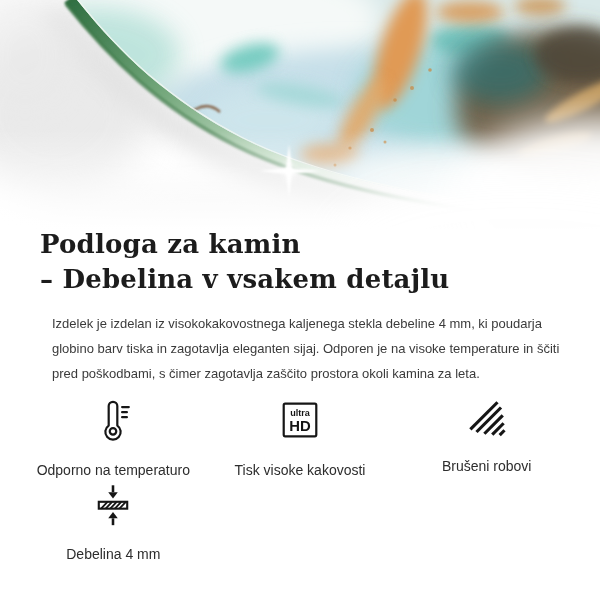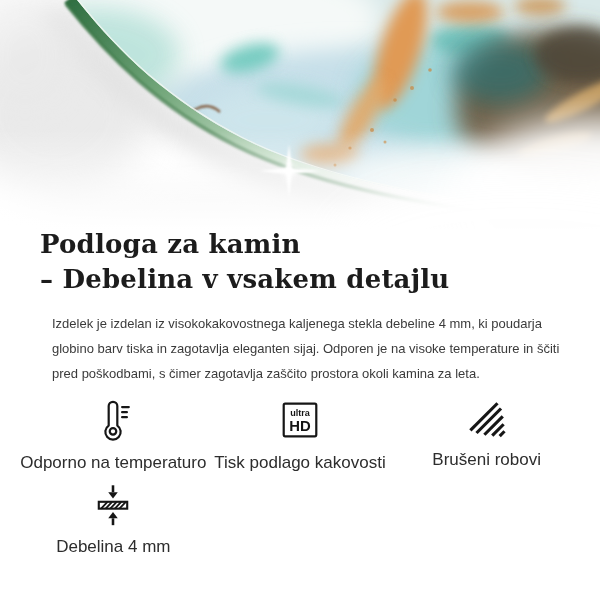--- a/index.html
+++ b/index.html
@@ -21,21 +21,21 @@
   .desc{
     position:absolute;left:52px;top:311px;width:534px;margin:0;
     font-size:13px;line-height:25px;color:#3b3b3b;
   }
   .features{
     position:absolute;left:20px;top:397px;width:560px;
     display:grid;grid-template-columns:1fr 1fr 1fr;row-gap:13px;
   }
   .feature{display:flex;flex-direction:column;align-items:center;height:73px;}
   .icon-box{height:52px;display:flex;align-items:center;justify-content:center;}
-  .feature-label{font-size:17px;color:#2d2d2d;margin-top:10px;white-space:nowrap;}
+  .feature-label{font-size:14px;color:#2d2d2d;margin-top:19px;white-space:nowrap;}
   .fi{stroke:#161616;fill:none;stroke-width:2.3;}
   .fi-round{stroke-linecap:round;stroke-linejoin:round;}
   .fi-fill{fill:#161616;stroke:none;}
   .hd-text{fill:#141414;font-family:"Liberation Sans",sans-serif;font-weight:bold;}
 </style>
 </head>
 <body>
 
 <div class="hero">
   <svg width="600" height="230" viewBox="0 0 600 230">
@@ -157,21 +157,21 @@
   </div>
 
   <div class="feature">
     <div class="icon-box">
       <svg width="46" height="46" viewBox="0 0 48 48">
         <rect class="fi" x="7" y="7" width="34" height="34" rx="1.5" stroke-width="2.6"></rect>
         <text class="hd-text" x="24" y="20" font-size="9.5" text-anchor="middle">ultra</text>
         <text class="hd-text" x="24" y="35.5" font-size="15.5" text-anchor="middle">HD</text>
       </svg>
     </div>
-    <div class="feature-label">Tisk podlago kakovosti</div>
+    <div class="feature-label">Tisk visoke kakovosti</div>
   </div>
 
 
 
   <div class="feature">
     <div class="icon-box">
       <svg width="42" height="42" viewBox="0 0 48 48">
         <g stroke="#161616" stroke-width="3.6" fill="none">
           <path d="M5 37 L36 6"></path>
           <path d="M12 40 L40 12"></path>

